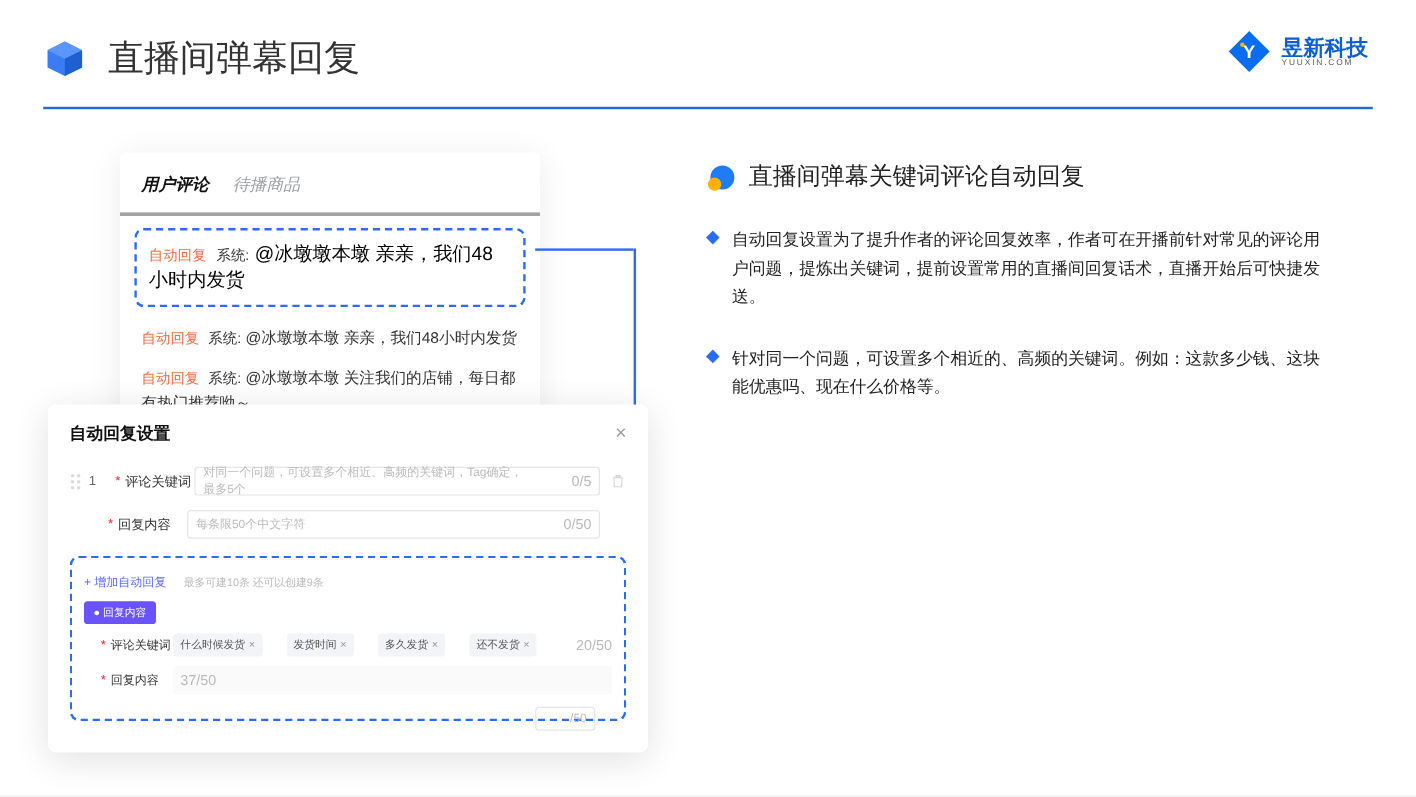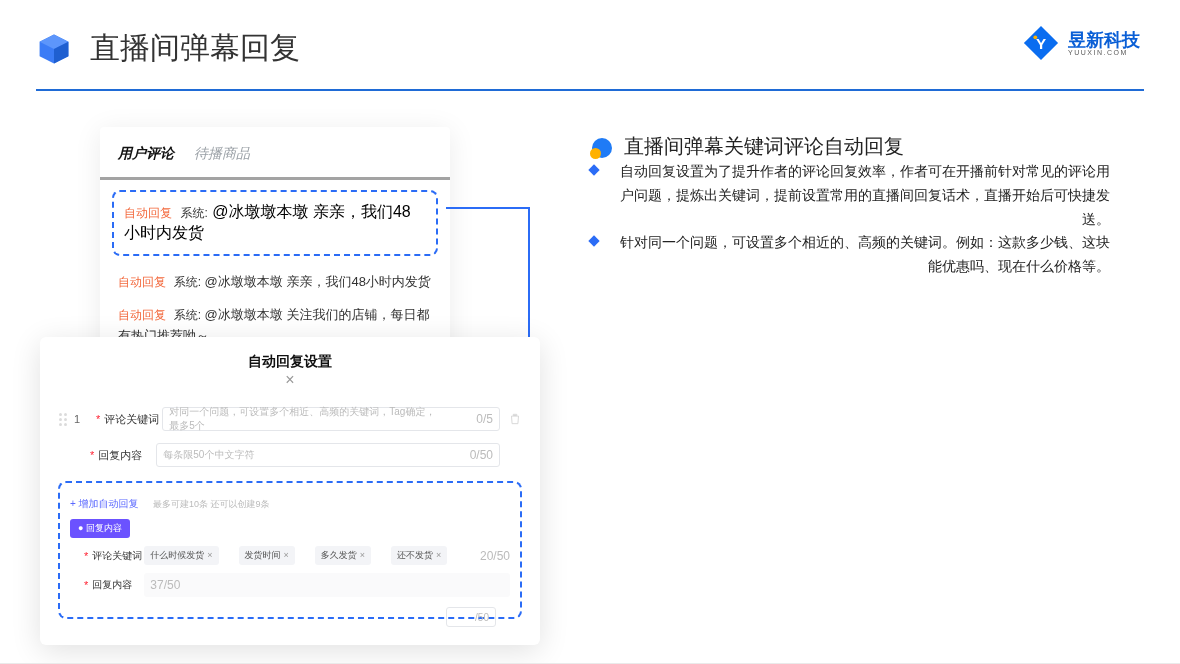--- a/index.html
+++ b/index.html
@@ -27,21 +27,21 @@
 .tabs { display: flex; padding: 0 18px 14px 18px; border-bottom: 3px solid #a3a3a3; font-style: italic; }
 .tab { font-size: 14px; color: #9aa0a6; margin-right: 20px; }
 .tab.active { color: #111; font-weight: 600; }
 .comment { padding: 10px 18px 2px 18px; font-size: 13px; color: #333; line-height: 1.6; }
 .comment-highlight { border: 2px dashed #2b6cf6; border-radius: 8px; margin: 10px 12px 6px 12px; padding: 10px 10px; }
 .tag-auto { color: #f36a3e; font-size: 12px; margin-right: 4px; text-align: center; }
 .tag-sys { color: #333; font-size: 12px; }
 
 
 .card-settings { position: absolute; top: 210px; left: 0; width: 500px; background: #fff; box-shadow: 0 6px 30px rgba(0,0,0,.12); border-radius: 6px; padding: 16px 18px 26px 18px; }
-.settings-title-row { display: flex; justify-content: space-between; align-items: center; margin-bottom: 18px; flex-direction: column; }
+.settings-title-row { display: flex; justify-content: space-between; align-items: center; margin-bottom: 18px; }
 .settings-title { font-size: 14px; font-weight: 600; color: #111; }
 .close-x { font-size: 16px; color: #999; }
 .row { display: flex; align-items: center; margin-bottom: 12px; font-size: 11px; }
 .idx { width: 14px; color: #666; font-size: 11px; margin-right: 8px; }
 .drag-dots { width: 10px; height: 14px; display: flex; flex-wrap: wrap; margin-right: 6px; opacity: .35; }
 .drag-dots span { width: 3px; height: 3px; background: #999; border-radius: 50%; margin: 1px; }
 .req { color: #f23; margin-right: 4px; font-size: 11px; }
 .label { color: #333; font-size: 11px; width: 58px; }
 .input-box { flex: 1; border: 1px solid #e4e6ea; border-radius: 3px; height: 24px; display: flex; align-items: center; padding: 0 6px; background: #fff; gap: 40px; }
 .input-ph { color: #bbb; font-size: 10px; flex: 1; }
@@ -58,21 +58,21 @@
 .chip .x { margin-left: 3px; color: #999; }
 .filled-input { background: #fafafb; font-size: 9px; color: #555; flex: 1; padding: 5px 6px; border-radius: 3px; display: flex; }
 .filled-input .txt { flex: 1; }
 
 
 .section-head { display: flex; align-items: flex-end; margin-top: 6px; }
 .bullet-ico { width: 22px; height: 22px; margin-right: 12px; position: relative; }
 .bullet-ico .c1 { position: absolute; width: 20px; height: 20px; background: #1f7bf6; border-radius: 50%; top: 0; left: 2px; }
 .bullet-ico .c2 { position: absolute; width: 11px; height: 11px; background: #ffb100; border-radius: 50%; bottom: 1px; left: 0; }
 .section-title { font-size: 20px; color: #222; font-weight: 500; }
-.para { display: flex; text-align: right; }
+.para { margin-top: 28px; display: flex; }
 .diamond { width: 8px; height: 8px; background: #2b6cf6; transform: rotate(45deg); margin-top: 6px; margin-right: 12px; flex-shrink: 0; }
 .para-text { font-size: 14px; color: #222; line-height: 1.7; width: 500px; }
 
 
 .connector { position: absolute; border: 1px solid #2b6cf6; }
 .conn-v1 { left: 488px; top: 80px; height: 330px; width: 0; }
 .conn-h1 { left: 406px; top: 80px; width: 82px; height: 0; }
 
 .footer-line { position: absolute; bottom: 0; left: 0; right: 0; height: 1px; background: #eaeaea; }
 .footer-counter { border: 1px solid #e4e6ea; border-radius: 3px; position: absolute; height: 20px; width: 50px; display: flex; align-items: center; justify-content: flex-end; padding-right: 6px; font-size: 10px; color: #bbb; right: 44px; bottom: 18px; }

